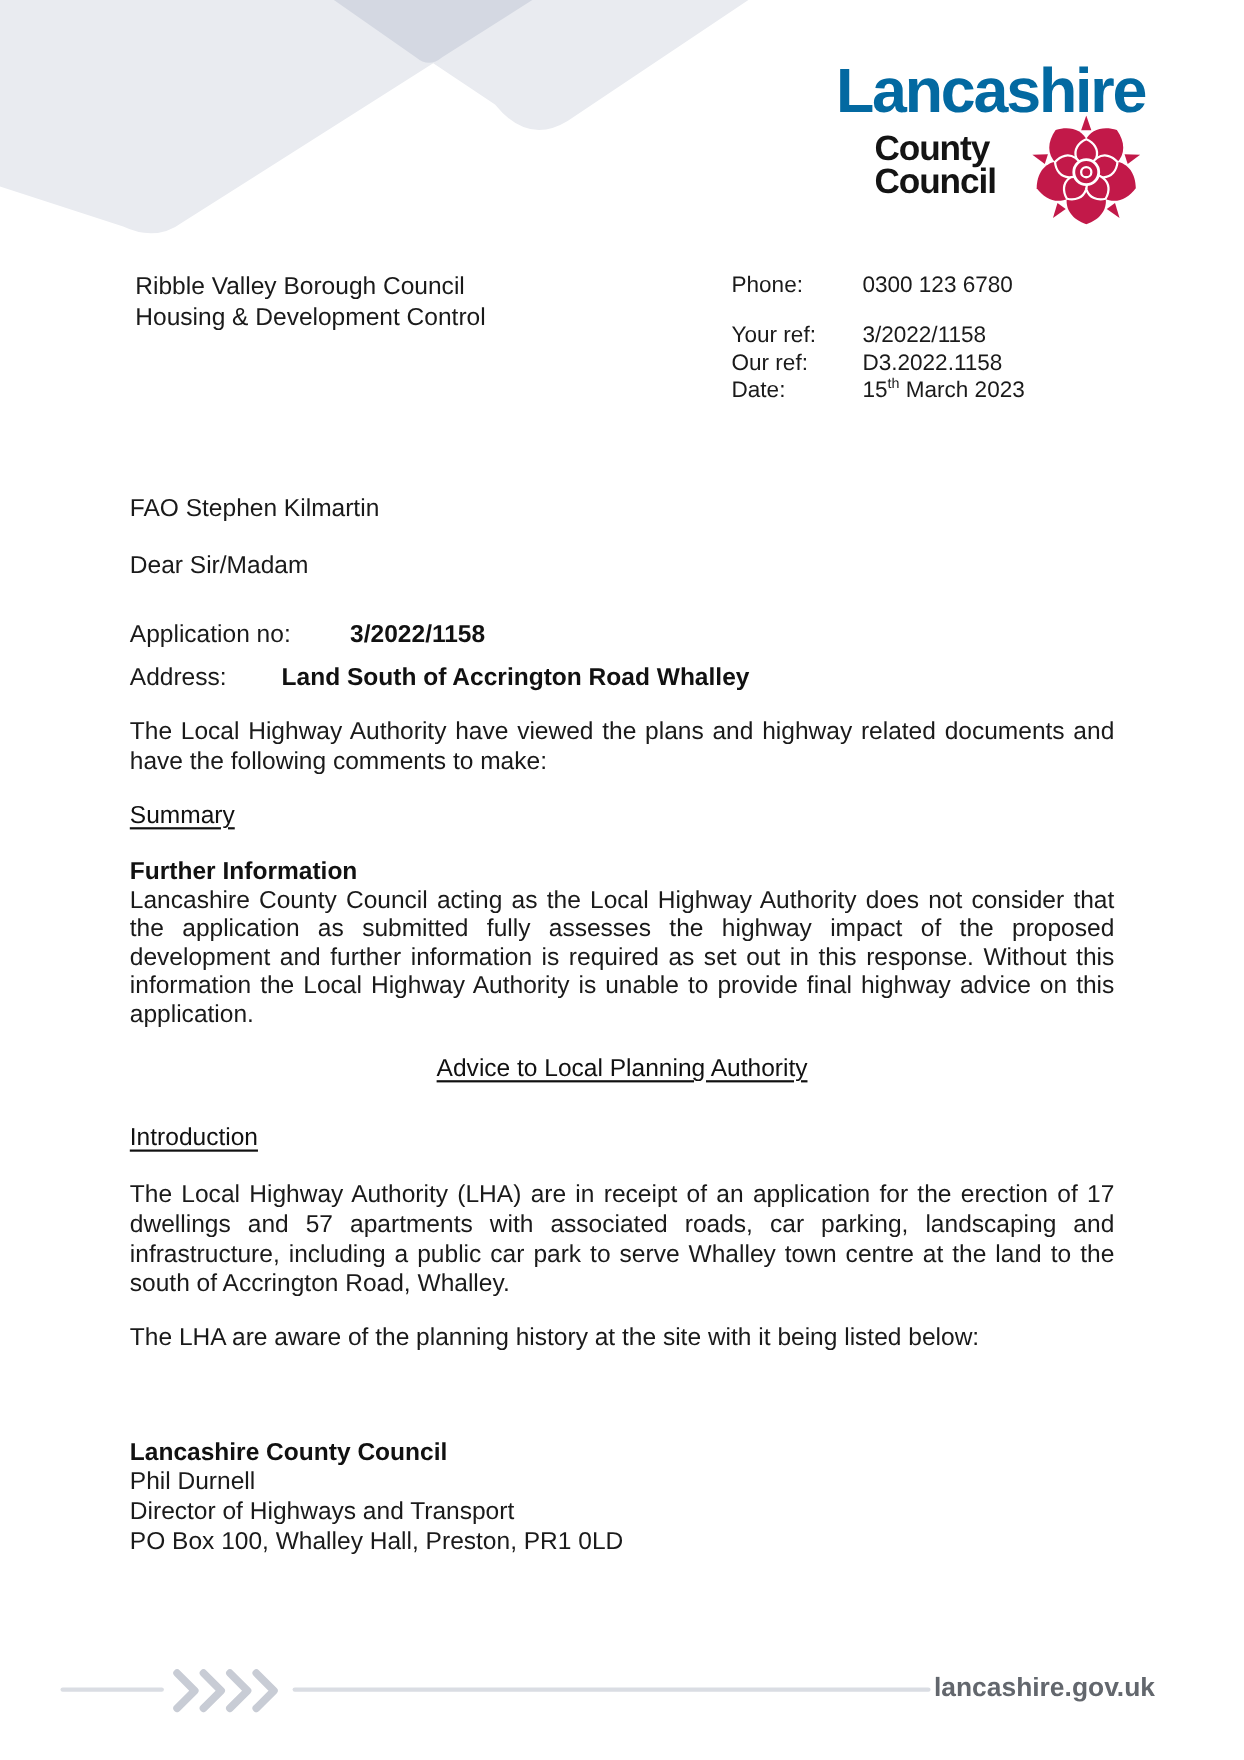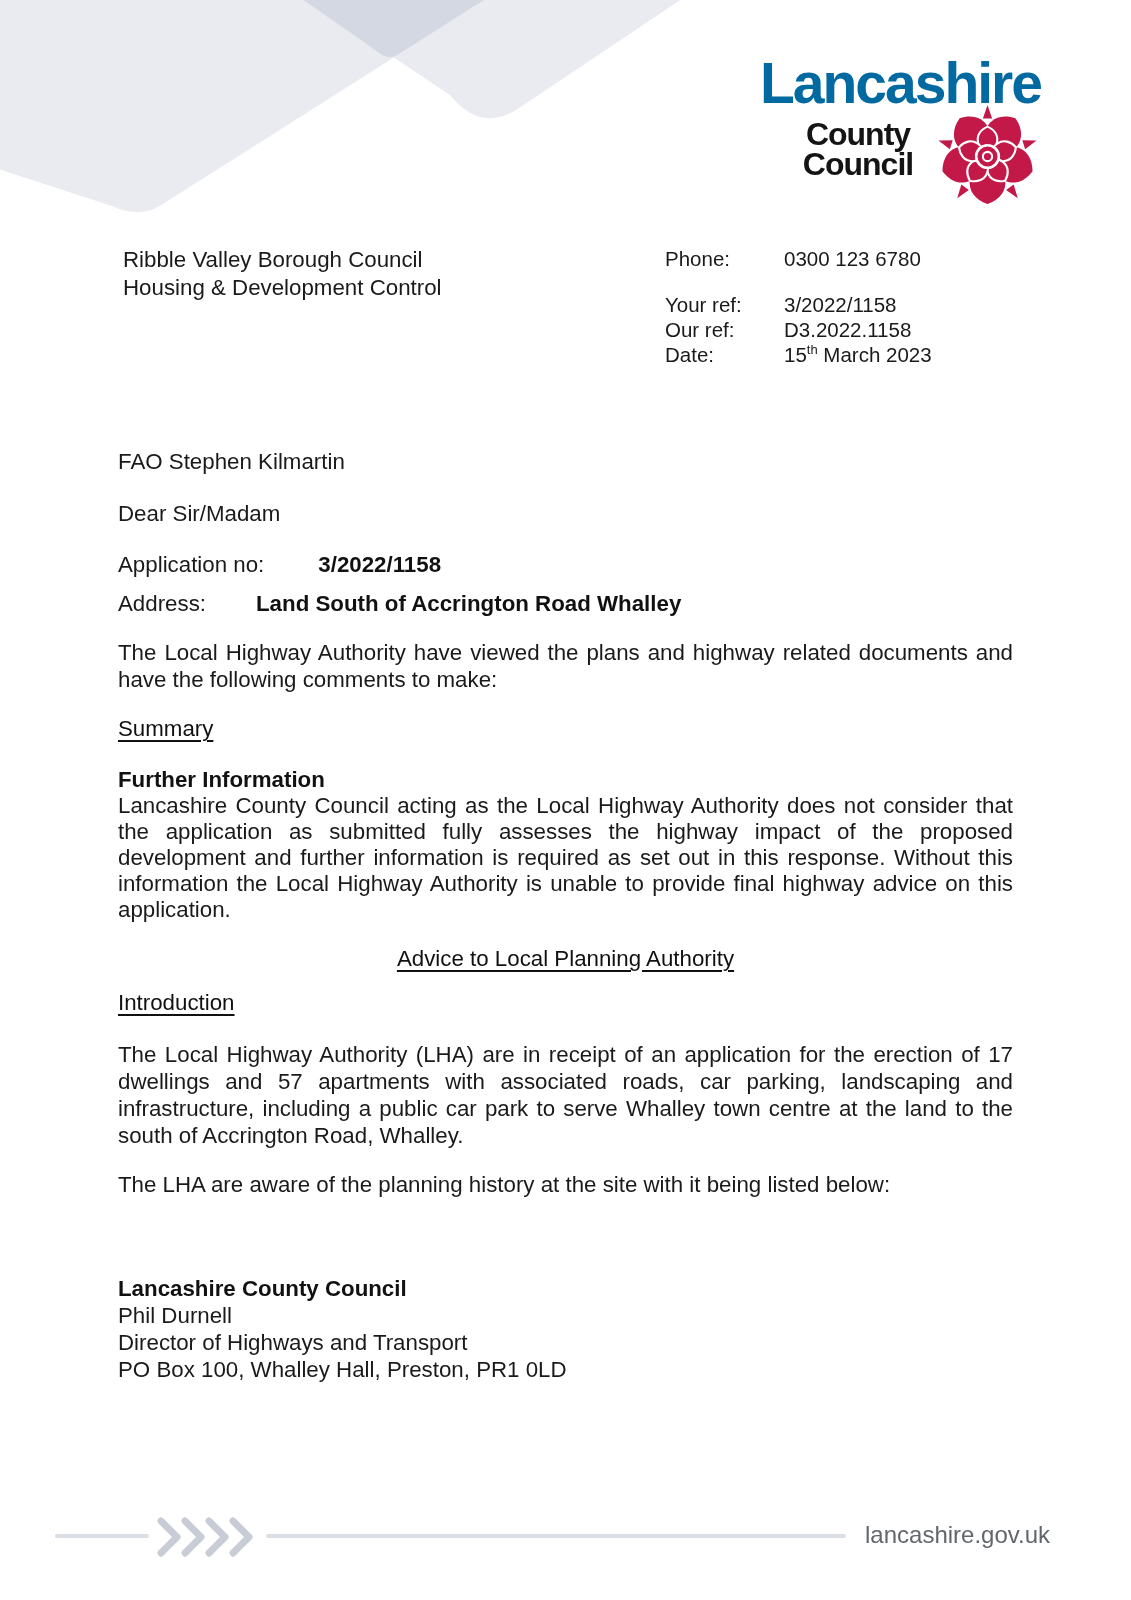--- a/index.html
+++ b/index.html
@@ -6,61 +6,61 @@
   body{
     width:1131px;height:1600px;position:relative;background:#ffffff;
     font-family:"Liberation Sans","DejaVu Sans",sans-serif;
     color:#1a1a1a;overflow:hidden;
   }
   .swoosh{position:absolute;left:0;top:0;width:1131px;height:300px;display:block;}
 
   
   .logo-word{position:absolute;left:760px;top:55px;font-size:57px;font-weight:bold;
              letter-spacing:-2px;color:#0369a1;line-height:1;}
-  .logo-sub{position:absolute;left:795px;top:119px;width:126px;text-align:center;
+  .logo-sub{position:absolute;left:795px;top:119px;width:126px;
             font-size:32px;line-height:30px;font-weight:bold;letter-spacing:-1px;color:#141414;}
   .rose{position:absolute;left:936px;top:105px;width:103px;height:103px;}
 
   
   .page-body{position:absolute;left:118px;top:246px;width:895px;font-size:22.3px;line-height:27px;}
   .header-row{position:relative;height:146px;}
   .recipient{padding-left:5px;line-height:28px;}
   .contact{position:absolute;left:547px;top:0;width:348px;font-size:20.5px;line-height:25px;}
   .c-row{display:flex;}
   .c-label{width:119px;flex:none;}
   .c-gap{height:21px;}
   sup.ord{vertical-align:super;font-size:13px;line-height:0;}
 
   .line{white-space:nowrap;}
   .fao{margin-top:56px;}
   .salutation{margin-top:25px;}
-  .app-row{margin-top:24px;}
+  .app-row{margin-top:36px;}
   .addr-row{margin-top:12px;}
   .sp-app{display:inline-block;width:54px;}
   .sp-addr{display:inline-block;width:50px;}
   .sp-prop{display:inline-block;width:44px;}
   b,.b{font-weight:bold;color:#111;}
   .prop-para{margin-top:23px;text-align:justify;}
   .intro-para{margin-top:22px;text-align:justify;}
   .h-underline{font-weight:normal;text-decoration:underline;text-decoration-thickness:2px;text-underline-offset:4px;color:#111;}
   .summary-h{margin-top:22px;}
   .fi-block{margin-top:25px;line-height:26px;text-align:justify;}
   .fi-head{font-weight:bold;color:#111;text-align:left;}
   .advice-h{margin-top:22px;text-align:center;}
-  .intro-h{margin-top:17px;}
+  .intro-h{margin-top:36px;}
   .lha-para{margin-top:25px;text-align:justify;}
   .hist-para{margin-top:22px;}
   .signature{margin-top:77px;line-height:27px;}
 
   
   .f-line{position:absolute;height:4px;background:#dadde3;border-radius:2px;}
   .f-short{left:55px;top:1534px;width:94px;}
   .f-long{left:266px;top:1534px;width:580px;}
   .chevrons{position:absolute;left:156px;top:1517px;width:100px;height:40px;}
-  .website{position:absolute;right:81px;top:1521px;font-size:24px;color:#63676d;}
+  .website{position:absolute;right:81px;top:1521px;font-size:24px;color:#63676d;font-weight:bold;}
 </style>
 </head>
 <body>
 
 <svg class="swoosh" viewBox="0 0 1131 300" aria-hidden="true">
   <path d="M -60 -60 L -60 150 L 112 206 Q 142 220 166 202 L 579 -60 Z" fill="#e9ebf0"></path>
   <path d="M 218 -60 L 450 95 Q 480 132 516 110 L 770 -60 Z" fill="#e9ebf0"></path>
   <path d="M 262 -29 L 378 52 Q 390 62 402 52 L 517 -21 Z" fill="#d4d8e2"></path>
 </svg>
 

